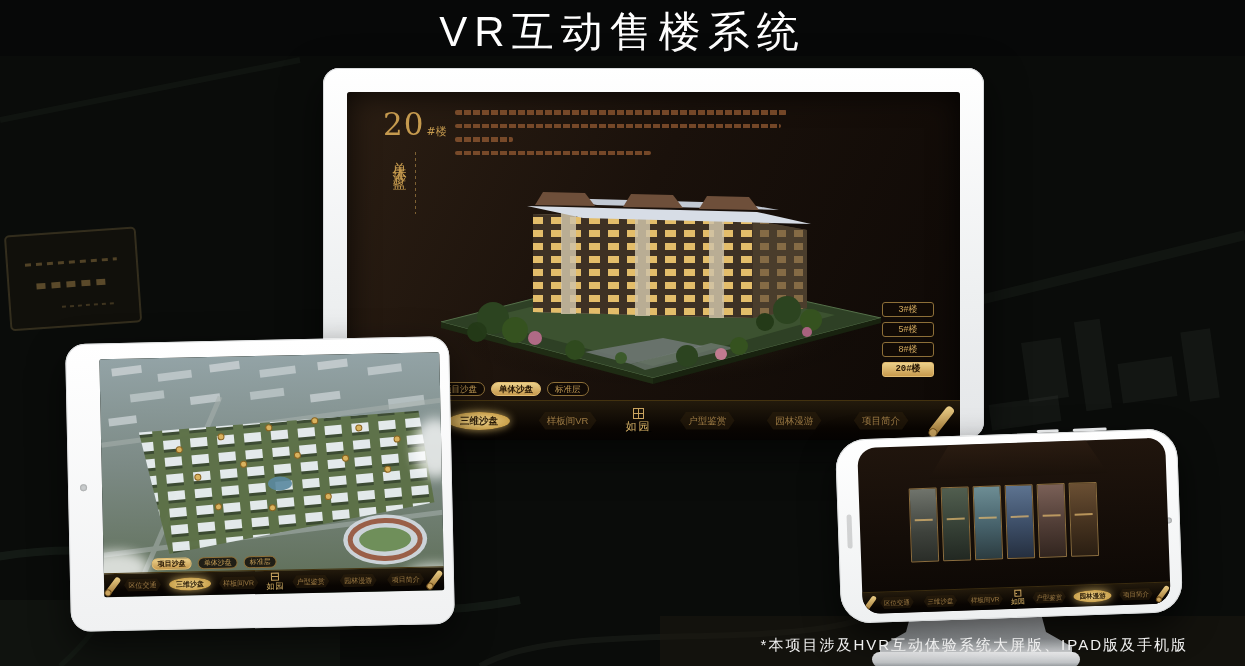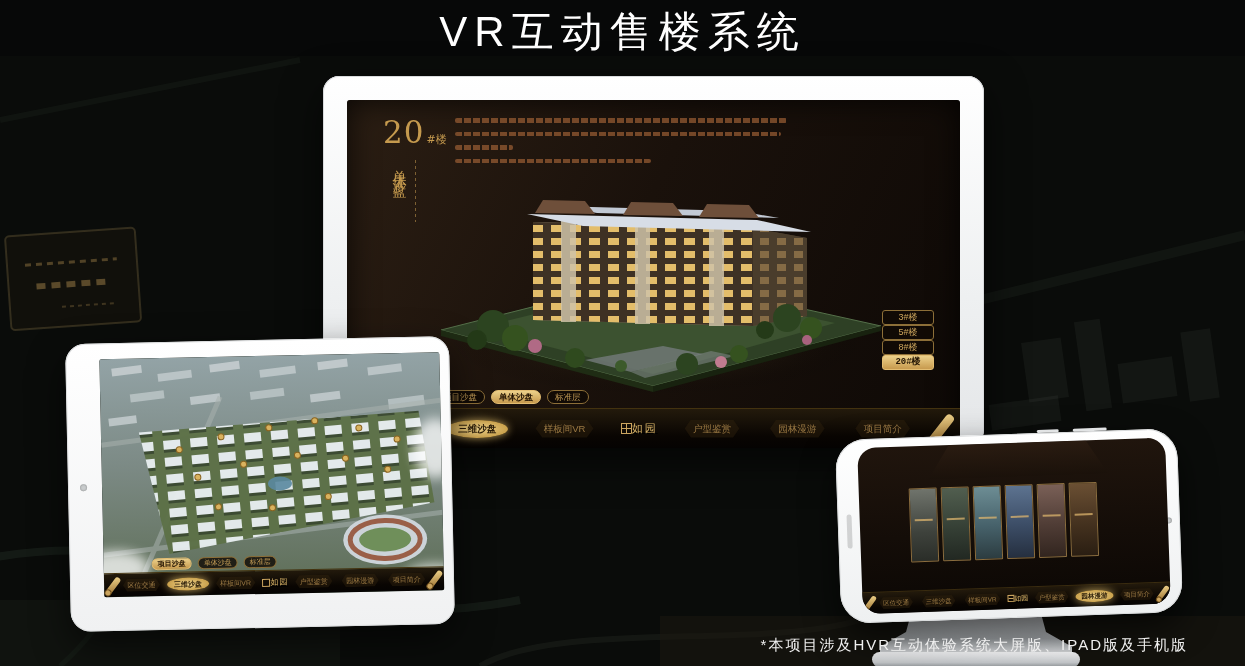--- a/index.html
+++ b/index.html
@@ -14,21 +14,21 @@
   
   .page-title { position:absolute; top:4px; left:0; width:100%; text-align:center;
     font-size:42px; font-weight:400; color:#ffffff; letter-spacing:7px; }
 
   
   .footnote { position:absolute; right:57px; bottom:11px; font-size:15px;
     color:#efefef; letter-spacing:2px; }
 
   
   .monitor { position:absolute; left:323px; top:60px; width:661px; height:548px; }
-  .monitor-frame { position:absolute; left:0; top:16px; width:661px; height:370px;
+  .monitor-frame { position:absolute; left:0; top:8px; width:661px; height:370px;
     background:linear-gradient(180deg,#ffffff,#eef0f1 60%,#e4e6e8);
     border-radius:16px; box-shadow:0 14px 40px rgba(0,0,0,.6), inset 0 0 0 1px #d9dbdd; }
   .monitor-screen { position:absolute; left:24px; top:24px; width:613px; height:348px;
     background:linear-gradient(115deg,#2b1e13 0%, #1a110b 45%, #0e0906 100%);
     border-radius:3px; overflow:hidden;
     box-shadow:inset 0 0 30px rgba(0,0,0,.8); }
   .monitor-chin-line { position:absolute; left:24px; top:394px; width:613px; height:1px;
     background:rgba(0,0,0,.08); }
   .monitor-stand { position:absolute; left:553px; top:513px; width:200px; height:82px;
     background:linear-gradient(180deg,#e3e5e7,#bfc2c5 55%,#9fa3a6 80%,#d9dbdd);
@@ -49,21 +49,21 @@
   .ds-desc i { display:block; height:4.5px; margin-bottom:9px; border-radius:2px;
     background:repeating-linear-gradient(90deg, rgba(165,100,55,.65) 0 7px, rgba(0,0,0,0) 7px 9px); }
   .ds-desc i:nth-child(1){ width:332px; }
   .ds-desc i:nth-child(2){ width:326px; }
   .ds-desc i:nth-child(3){ width:58px; }
   .ds-desc i:nth-child(4){ width:196px; }
 
   .building-svg { position:absolute; left:88px; top:58px; }
 
   .floor-buttons { position:absolute; left:535px; top:210px; display:flex;
-    flex-direction:column; }
+    flex-direction:column; gap:5px; }
   .floor-btn { width:52px; height:15px; font-size:9px; line-height:13px;
     color:#cba45c; background:rgba(18,11,5,.85); border:1px solid #8d6f38;
     border-radius:3px; font-family:"Liberation Sans", sans-serif; cursor:pointer; }
   .floor-btn.selected { background:linear-gradient(180deg,#ecd08a,#c79a4e);
     color:#241504; font-weight:700; border-color:#e3bd72;font-family:Liberation Mono, monospace; }
 
   .sub-tabs { position:absolute; display:flex; gap:6px; }
   .ds-subtabs { left:88px; top:290px; }
   .sub-tab { font-size:8.5px; line-height:12px; padding:0 7px; border-radius:7px;
     color:#c29b55; background:rgba(15,9,4,.8); border:1px solid #8d6f38; cursor:pointer;
@@ -75,21 +75,21 @@
   .app-bar { position:absolute; left:0; bottom:0; width:100%;
     background:linear-gradient(180deg,#231a0c,#090502 70%,#050302);
     border-top:1px solid #43320f; display:flex; align-items:center; }
   .menu-item { color:#9c7a44; white-space:nowrap;
     background:rgba(52,38,16,.40);
     clip-path:polygon(6% 50%, 16% 0, 84% 0, 94% 50%, 84% 100%, 16% 100%);
     cursor:pointer; }
   .menu-item.selected { background:radial-gradient(ellipse at center,#f0d48c 0%,#c1963f 85%);
     color:#2a1c08; font-weight:700; clip-path:none; border-radius:50%;
     box-shadow:0 0 8px rgba(230,195,110,.8); }
-  .app-logo { display:flex; flex-direction:row; align-items:center; cursor:pointer;text-decoration:underline; }
+  .app-logo { display:flex; flex-direction:column; align-items:center; cursor:pointer;text-decoration:underline; }
   .logo-emblem { border:1px solid #caa45f; background:
     linear-gradient(90deg, transparent 45%, #caa45f 45%, #caa45f 55%, transparent 55%),
     linear-gradient(0deg, transparent 45%, #caa45f 45%, #caa45f 55%, transparent 55%); }
   .logo-text { font-family:"DejaVu Serif", serif; color:#d9b468; }
   .scroll-icon { position:relative; background:linear-gradient(135deg,#f0d48c,#9a6f2e);
     border-radius:4px; transform:rotate(38deg); cursor:pointer; }
   .scroll-icon::after { content:""; position:absolute; left:50%; bottom:-2px;
     transform:translateX(-50%); width:7px; height:7px; border-radius:50%;
     background:#caa45f; border:1px solid #6e4e1d; }
 

